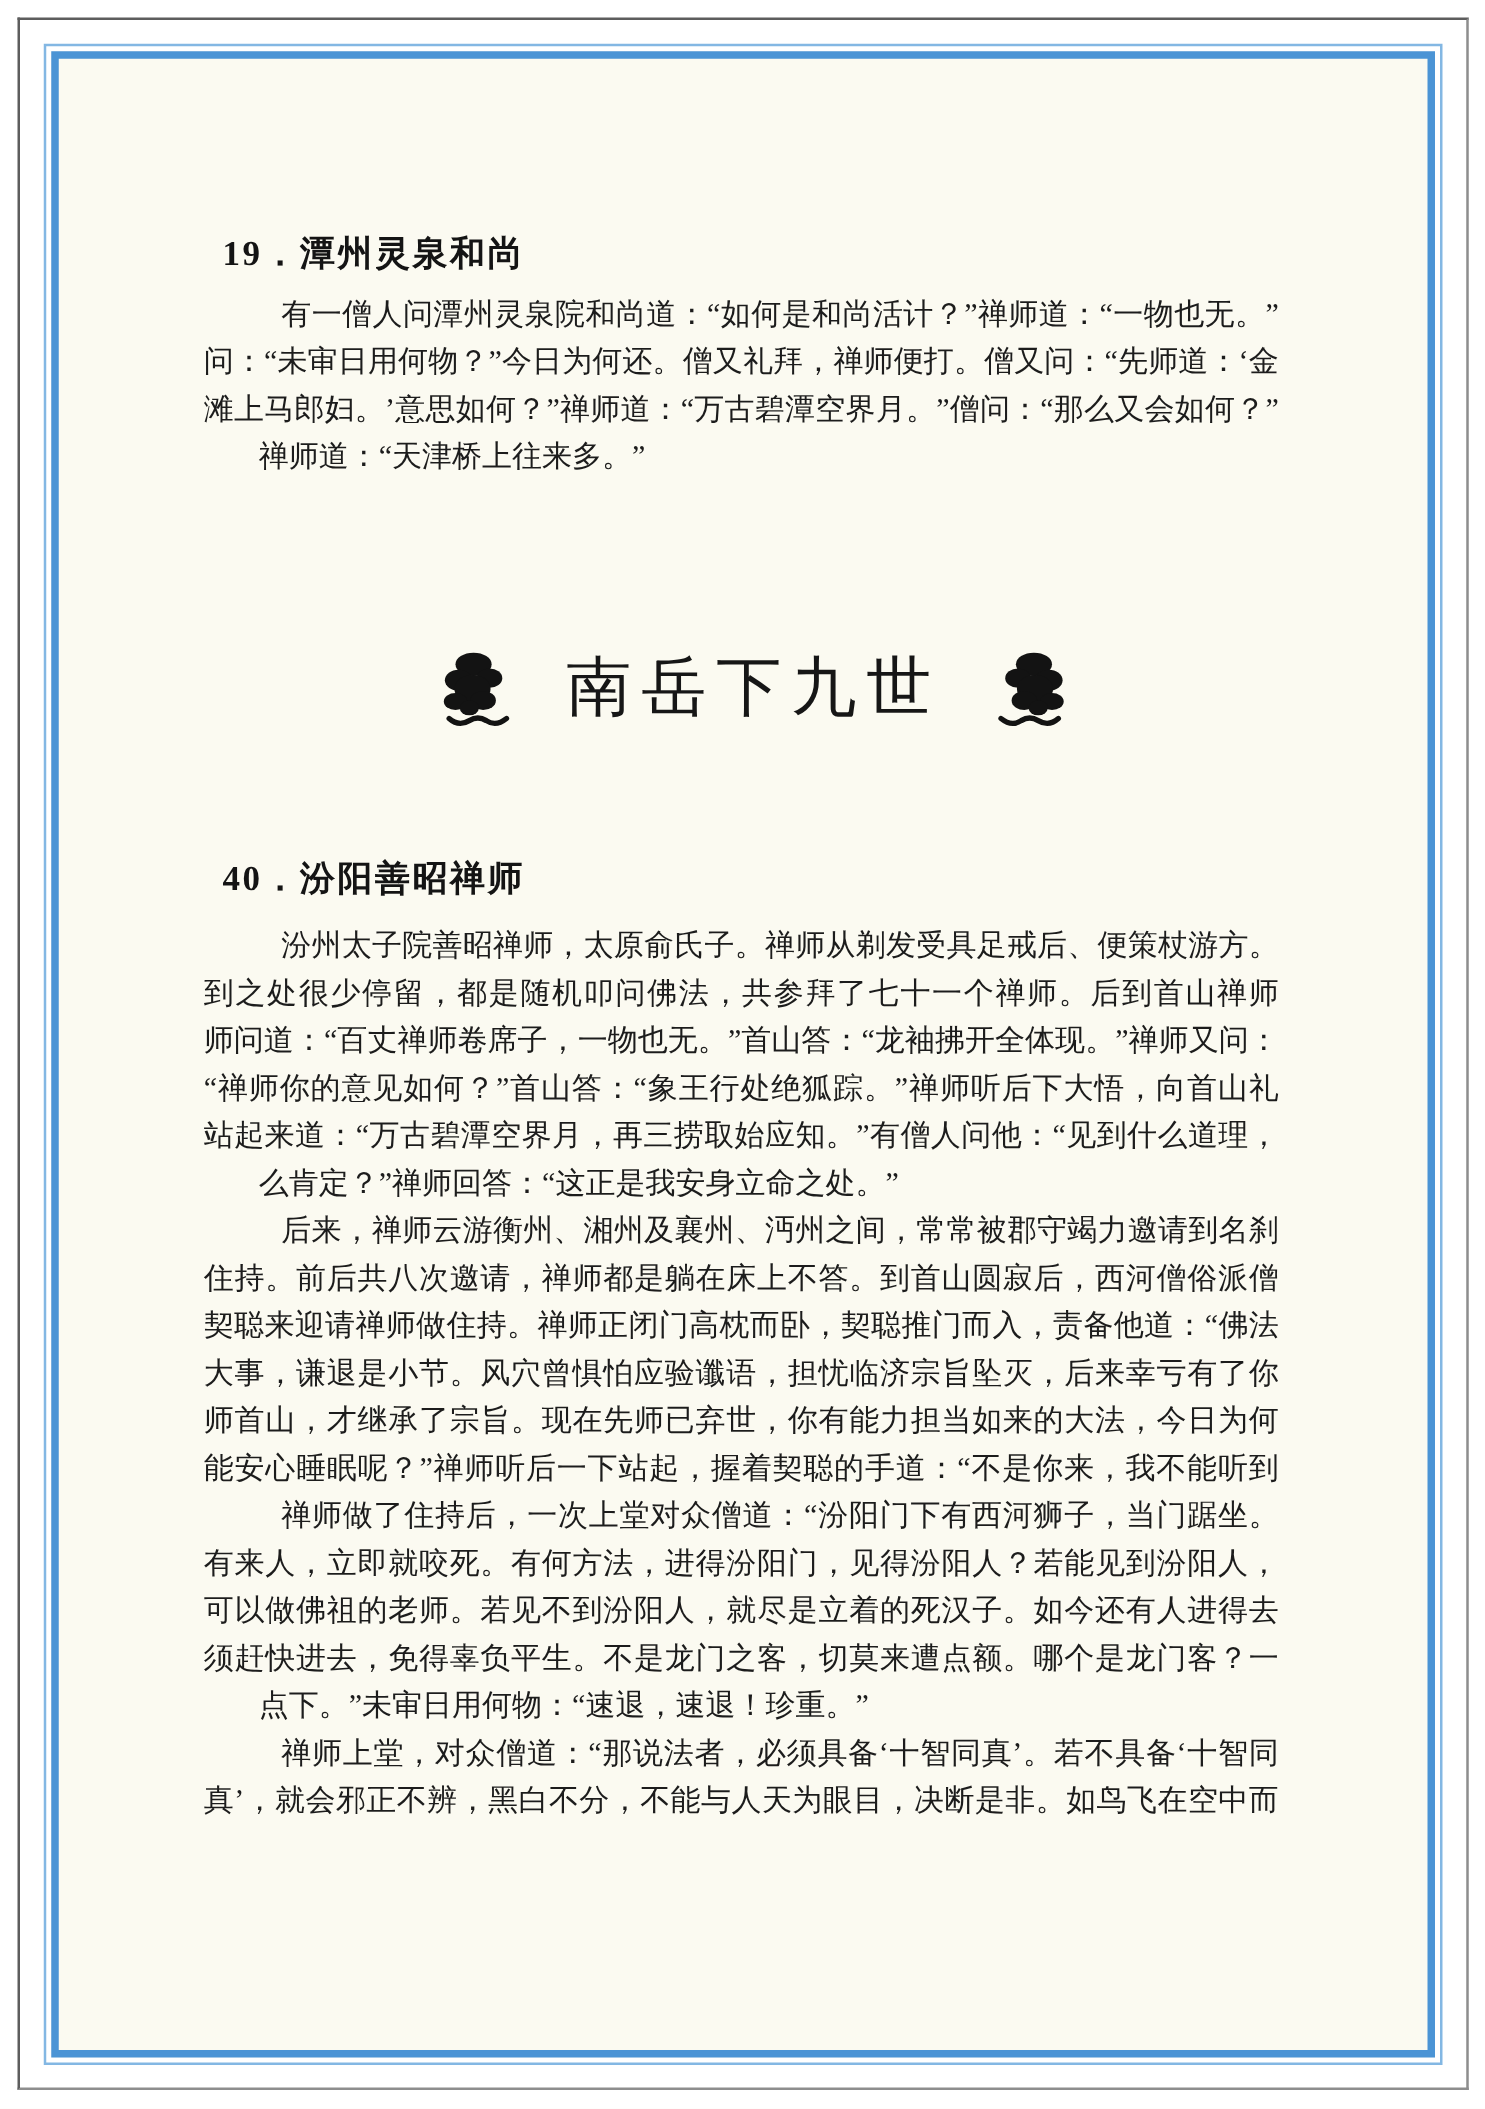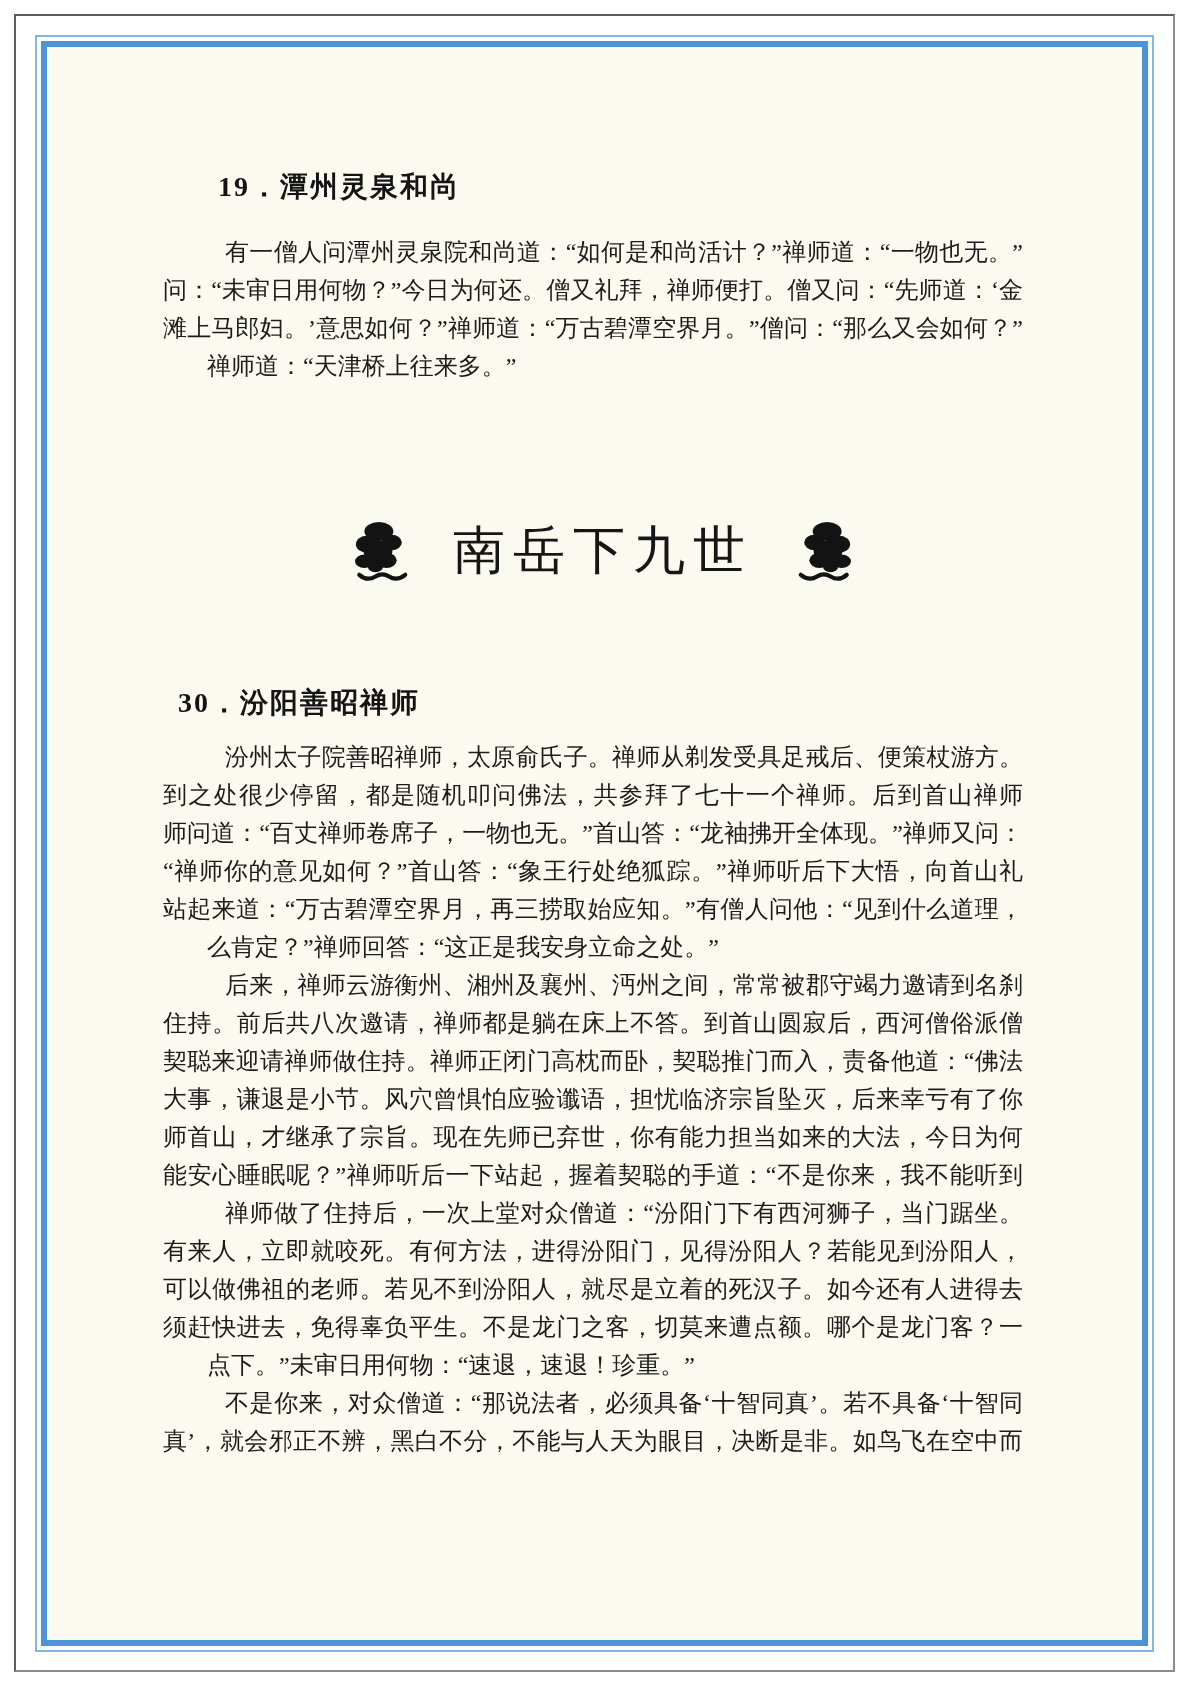--- a/index.html
+++ b/index.html
@@ -19,21 +19,21 @@
     border:2px solid #83b7e3;
   }
   .thick-frame{
     position:absolute;left:41px;top:41px;right:40px;bottom:41px;
     border:6px solid #4b94d5;background:#fbfaf1;
   }
   .heading{
     position:absolute;left:178px;font-size:28px;font-weight:bold;color:#141414;
     letter-spacing:2px;white-space:nowrap;
   }
-  #heading-19{top:168px;margin-left:40px;}
+  #heading-19{top:184px;}
   #heading-20{top:684px;}
   .para-block{
     position:absolute;left:163px;width:860px;color:#1c1c1c;
     font-size:24px;line-height:38px;
   }
   #para-19{top:233px;}
   #body-20{top:738px;}
   .line{
     text-align:justify;text-align-last:justify;height:38px;overflow:hidden;
   }
@@ -92,21 +92,21 @@
         <ellipse cx="40" cy="38" rx="17" ry="13"></ellipse>
         <ellipse cx="24" cy="50" rx="11" ry="8"></ellipse>
         <ellipse cx="50" cy="49" rx="12" ry="9"></ellipse>
         <ellipse cx="37" cy="56" rx="9" ry="7"></ellipse>
       </g>
       <path d="M18 66 Q27 74 37 68 Q45 63 53 68 Q62 74 72 66" fill="none" stroke="#131313" stroke-width="5" stroke-linecap="round"></path>
     </svg>
   </span>
 </div>
 
-<div id="heading-20" class="heading">30．汾阳善昭禅师</div>
+<div id="heading-20" class="heading">40．汾阳善昭禅师</div>
 
 <div id="body-20" class="para-block">
   <div>
     <div class="line indent">汾州太子院善昭禅师，太原俞氏子。禅师从剃发受具足戒后、便策杖游方。所</div>
     <div class="line">到之处很少停留，都是随机叩问佛法，共参拜了七十一个禅师。后到首山禅师处，禅</div>
     <div class="line">师问道：“百丈禅师卷席子，一物也无。”首山答：“龙袖拂开全体现。”禅师又问：</div>
     <div class="line">“禅师你的意见如何？”首山答：“象王行处绝狐踪。”禅师听后下大悟，向首山礼拜，</div>
     <div class="line">站起来道：“万古碧潭空界月，再三捞取始应知。”有僧人问他：“见到什么道理，这</div>
     <div class="line short">么肯定？”禅师回答：“这正是我安身立命之处。”</div>
   </div>
@@ -119,16 +119,16 @@
     <div class="line">能安心睡眠呢？”禅师听后一下站起，握着契聪的手道：“不是你来，我不能听到这</div>
   </div>
   <div>
     <div class="line indent">禅师做了住持后，一次上堂对众僧道：“汾阳门下有西河狮子，当门踞坐。只要</div>
     <div class="line">有来人，立即就咬死。有何方法，进得汾阳门，见得汾阳人？若能见到汾阳人，就</div>
     <div class="line">可以做佛祖的老师。若见不到汾阳人，就尽是立着的死汉子。如今还有人进得去吗？</div>
     <div class="line">须赶快进去，免得辜负平生。不是龙门之客，切莫来遭点额。哪个是龙门客？一齐</div>
     <div class="line short">点下。”未审日用何物：“速退，速退！珍重。”</div>
   </div>
   <div>
-    <div class="line indent">不是你来，对众僧道：“那说法者，必须具备‘十智同真’。若不具备‘十智同</div>
+    <div class="line indent">禅师上堂，对众僧道：“那说法者，必须具备‘十智同真’。若不具备‘十智同</div>
     <div class="line">真’，就会邪正不辨，黑白不分，不能与人天为眼目，决断是非。如鸟飞在空中而折</div>
   </div>
 </div>
 
 </body></html>

